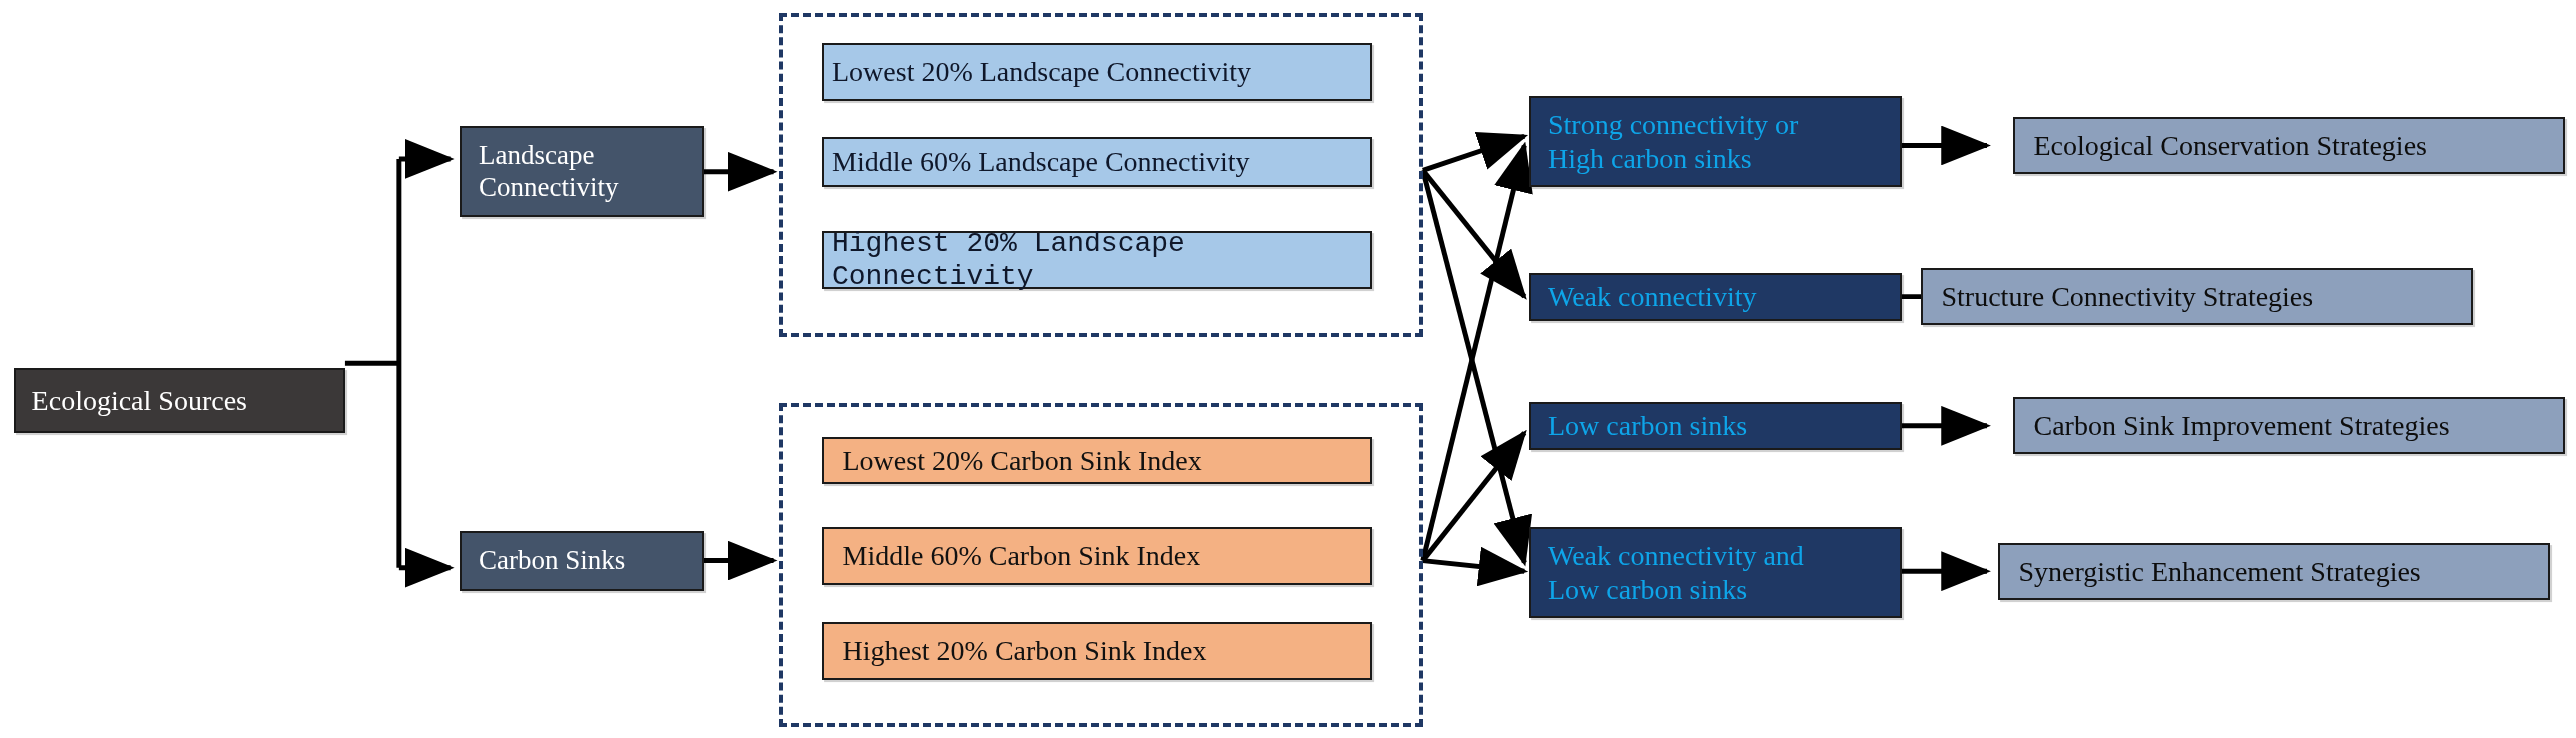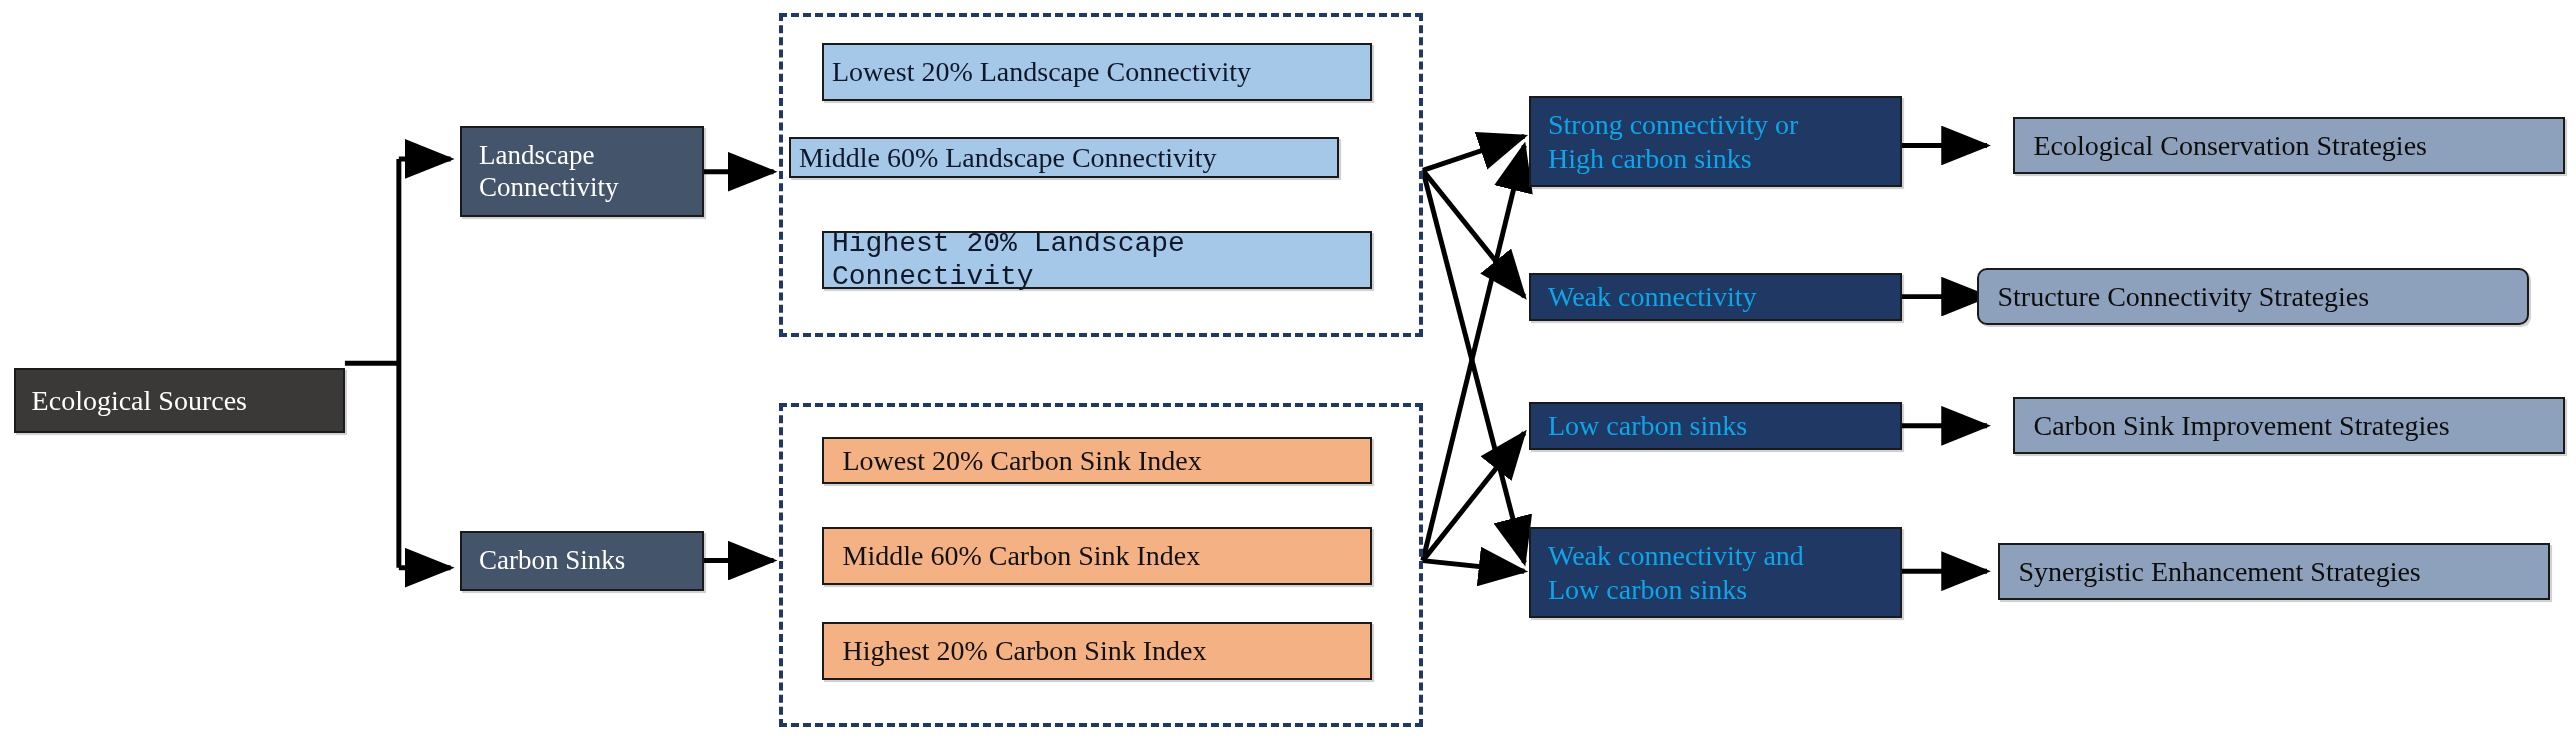--- a/index.html
+++ b/index.html
@@ -155,21 +155,21 @@
   <div class="node n-slate" style="left:460px; top:531px; width:244px; height:60px;">
     <span class="node-text">Carbon Sinks</span>
   </div>
 
   <div class="group-dashed" style="left:779px; top:12.8px; width:644px; height:324px;"></div>
 
   <div class="node n-blue" style="left:822px; top:43px; width:550px; height:58px;">
     <span class="node-text">Lowest 20% Landscape Connectivity</span>
   </div>
 
-  <div class="node n-blue" style="left:789px; top:137px; width:550px; height:41px;">
+  <div class="node n-blue" style="left:822px; top:137px; width:550px; height:50px;">
     <span class="node-text">Middle 60% Landscape Connectivity</span>
   </div>
 
   <div class="node n-blue" style="left:822px; top:231px; width:550px; height:58px;font-family:Liberation Mono, monospace;">
     <span class="node-text">Highest 20% Landscape Connectivity</span>
   </div>
 
   <div class="group-dashed" style="left:779px; top:403px; width:644px; height:324px;"></div>
 
   <div class="node n-orange" style="left:822px; top:437px; width:550px; height:47px;">
@@ -199,21 +199,21 @@
 
   <div class="node n-navy" style="left:1529px; top:527px; width:373px; height:91px;">
     <span class="node-text">Weak connectivity and
 Low carbon sinks</span>
   </div>
 
   <div class="node n-strategy" style="left:2013px; top:117px; width:552px; height:57px;">
     <span class="node-text">Ecological Conservation Strategies</span>
   </div>
 
-  <div class="node n-strategy" style="left:1977px; top:268px; width:552px; height:57px;border-radius:10px;">
+  <div class="node n-strategy" style="left:1921px; top:268px; width:552px; height:57px;">
     <span class="node-text">Structure Connectivity Strategies</span>
   </div>
 
   <div class="node n-strategy" style="left:2013px; top:397px; width:552px; height:57px;">
     <span class="node-text">Carbon Sink Improvement Strategies</span>
   </div>
 
   <div class="node n-strategy" style="left:1998px; top:543px; width:552px; height:57px;">
     <span class="node-text">Synergistic Enhancement Strategies</span>
   </div>

